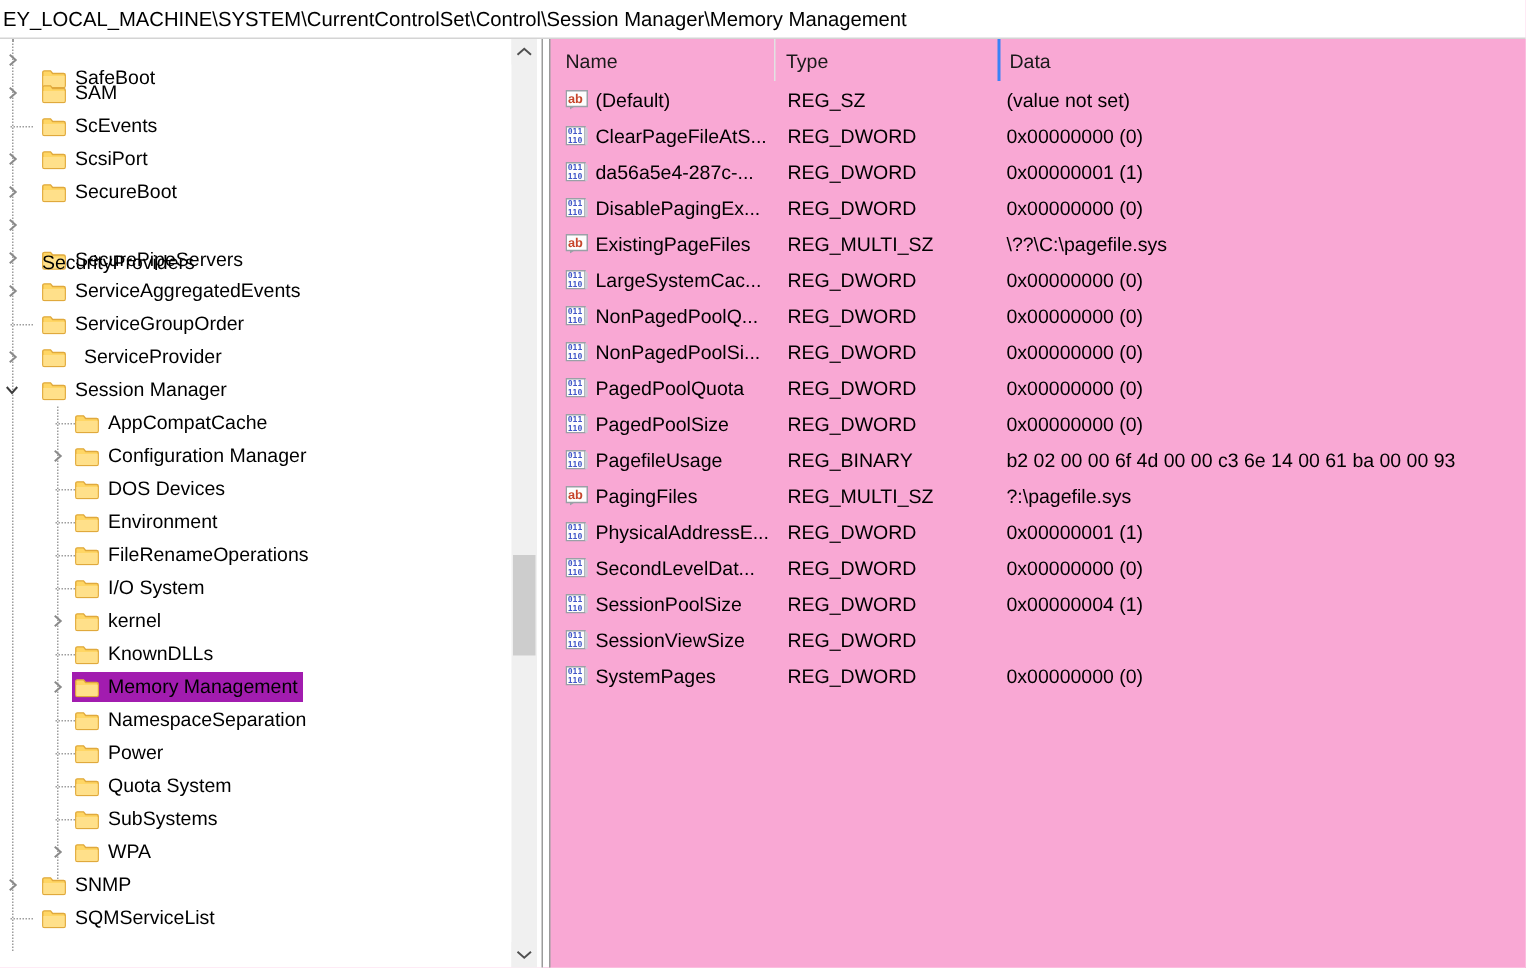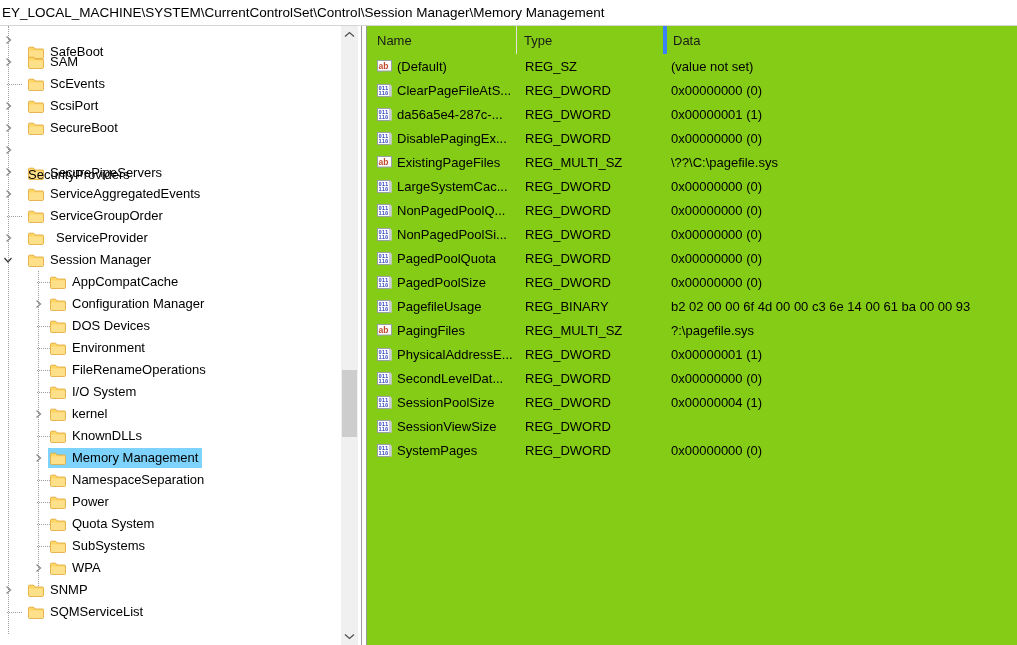--- a/index.html
+++ b/index.html
@@ -14,42 +14,42 @@
     border-bottom:1px solid #d4d4d4;display:flex;align-items:center;
     white-space:nowrap;overflow:hidden;font-size:13.5px;
   }
   .address-bar span{padding-left:2px;}
   
   .tree-pane{
     position:absolute;left:0;top:26px;width:361px;bottom:0;background:#fff;
     border-right:1px solid #9b9b9b;overflow:hidden;
   }
   .right-pane{
-    position:absolute;left:366px;top:26px;right:0;bottom:0;background:#84cc16;
+    position:absolute;left:366px;top:26px;right:0;bottom:0;background:#f9a8d4;
     border-left:1px solid #9b9b9b;overflow:hidden;
   }
   
   .tree-rows{position:absolute;left:0;top:3px;right:20px;}
   .trow{position:relative;height:22px;white-space:nowrap;}
   .expander{position:absolute;top:4px;width:14px;height:14px;display:flex;align-items:center;justify-content:center;}
   .stub{position:absolute;top:11px;height:0;width:15px;border-top:1px dotted #9d9d9d;}
   .tsel{position:absolute;top:1px;height:20px;display:flex;align-items:center;gap:6px;padding:0 4px 0 2px;}
-  .tsel.selected{background:#7dd3fc;}
+  .tsel.selected{background:#a21caf;}
   .tlabel{position:relative;top:-1px;}
   .guide{position:absolute;width:0;border-left:1px dotted #9d9d9d;}
   
   .vscroll{position:absolute;left:341px;top:0;bottom:0;width:17px;background:#f0f0f0;}
   .vs-btn{position:absolute;left:0;width:17px;height:17px;display:flex;align-items:center;justify-content:center;background:#f0f0f0;}
   .vs-up{top:0;} .vs-down{bottom:0;}
   .vs-thumb{position:absolute;left:1px;width:15px;background:#cdcdcd;}
   
   .lheader{display:flex;height:28px;align-items:center;color:#1a1a1a;}
   .lh-cell{box-sizing:border-box;height:28px;display:flex;align-items:center;overflow:hidden;}
   .lh-name{width:150px;padding-left:10px;border-right:1px solid #e2e2e2;}
-  .lh-type{width:150px;padding-left:7px;border-right:4px solid #3b82f6;text-align:center;}
+  .lh-type{width:150px;padding-left:7px;border-right:2px solid #3b82f6;text-align:center;}
   .lh-data{flex:1;padding-left:6px;}
   .lrow{display:flex;height:24px;align-items:center;}
   .lc{box-sizing:border-box;white-space:nowrap;overflow:hidden;}
   .lc-name{width:150px;padding-left:10px;display:flex;align-items:center;gap:5px;}
   .lc-type{width:150px;padding-left:8px;}
   .lc-data{flex:1;padding-left:4px;}
   .vicon{flex:0 0 auto;display:inline-flex;}
 </style>
 </head>
 <body>

